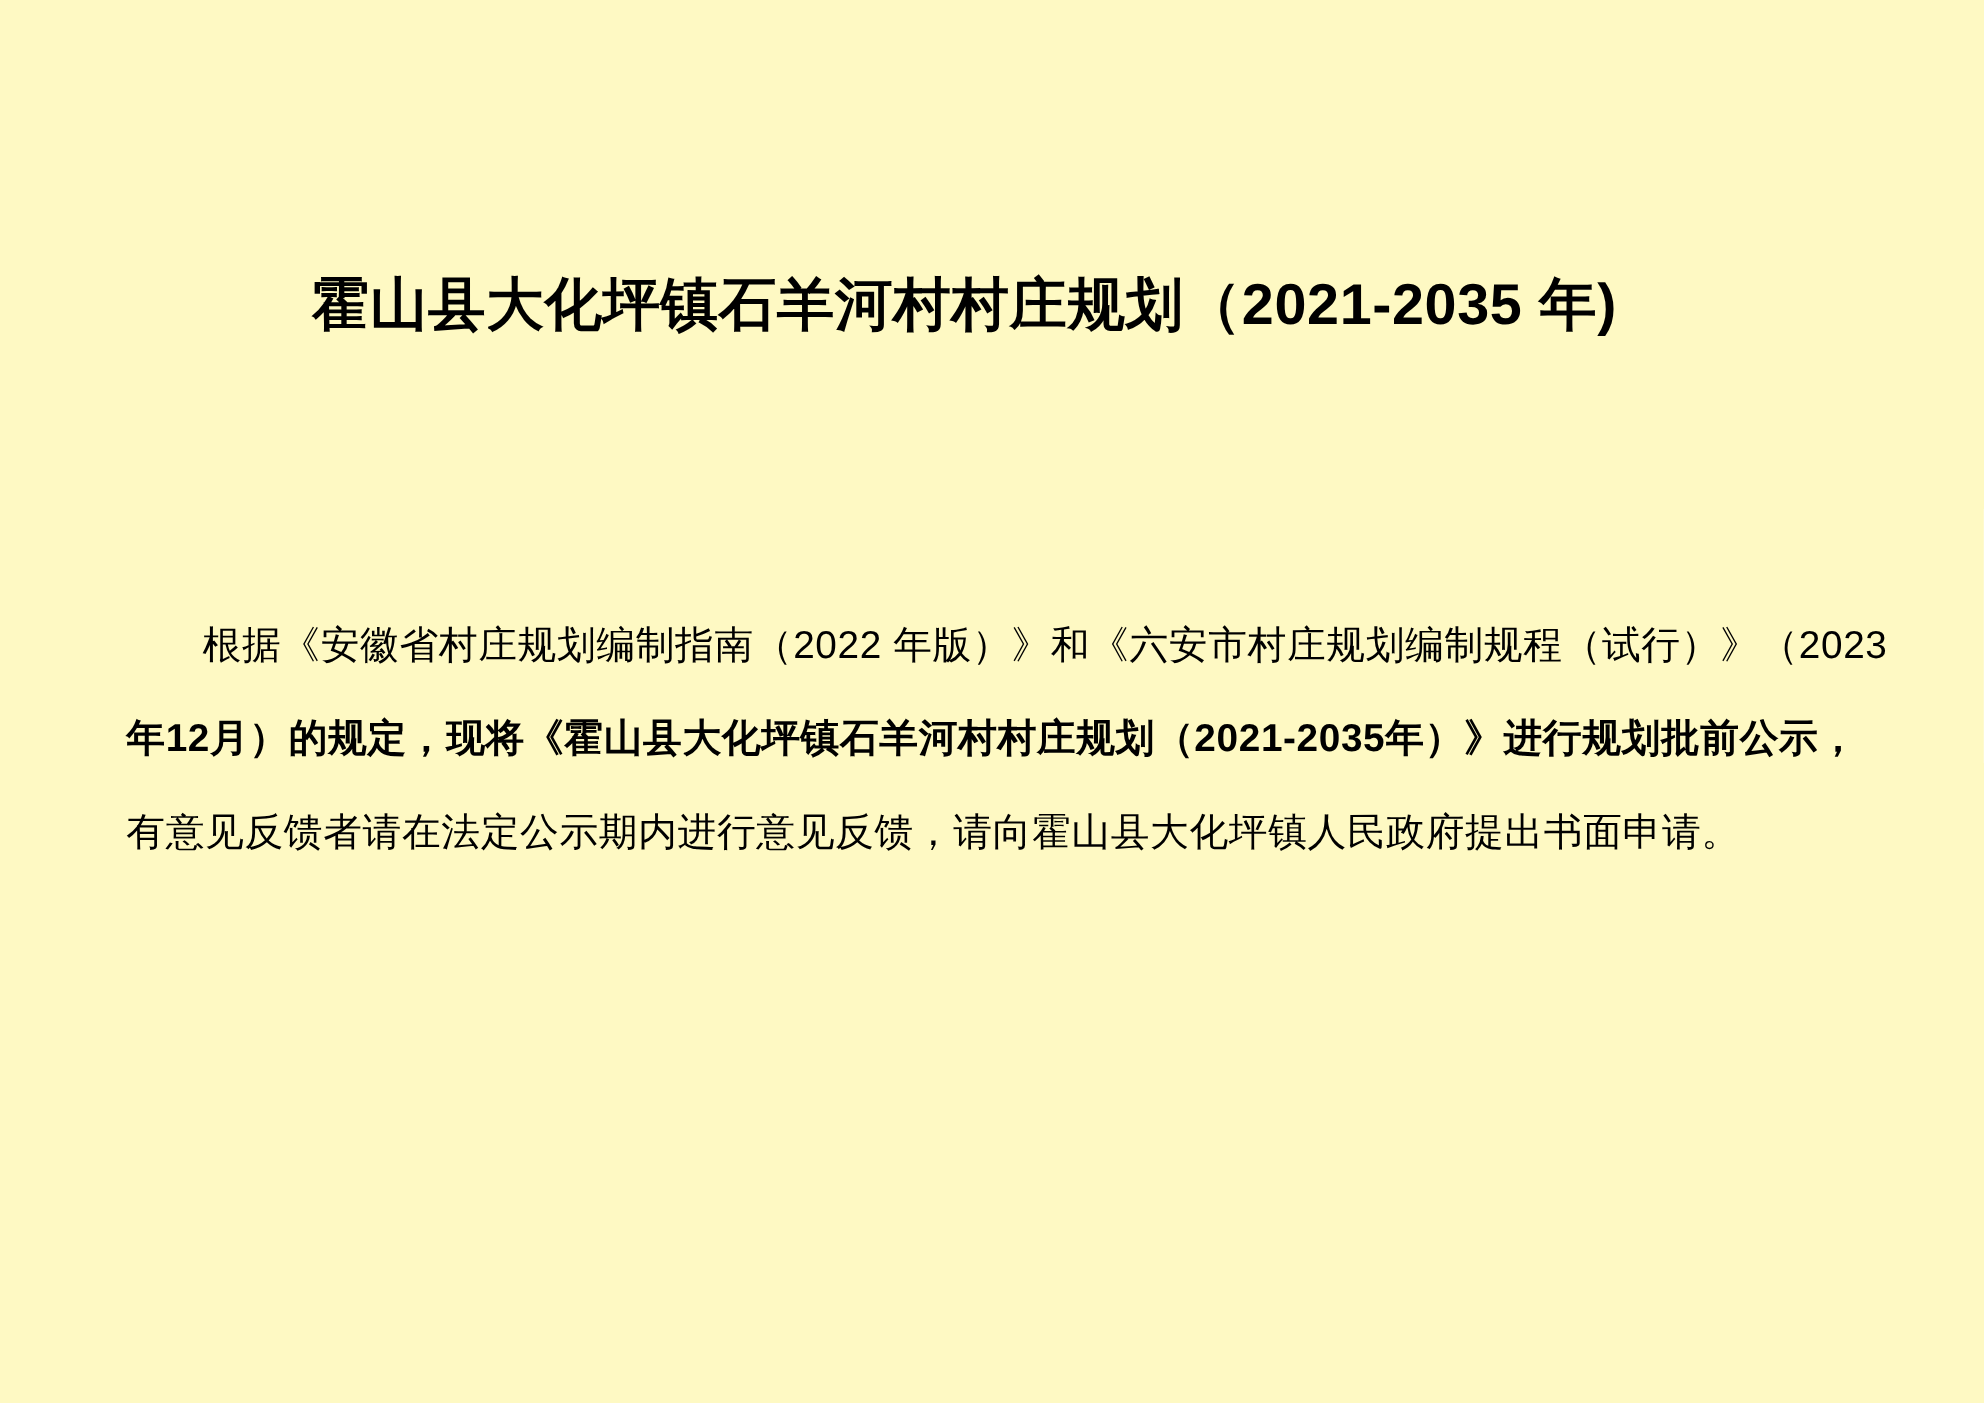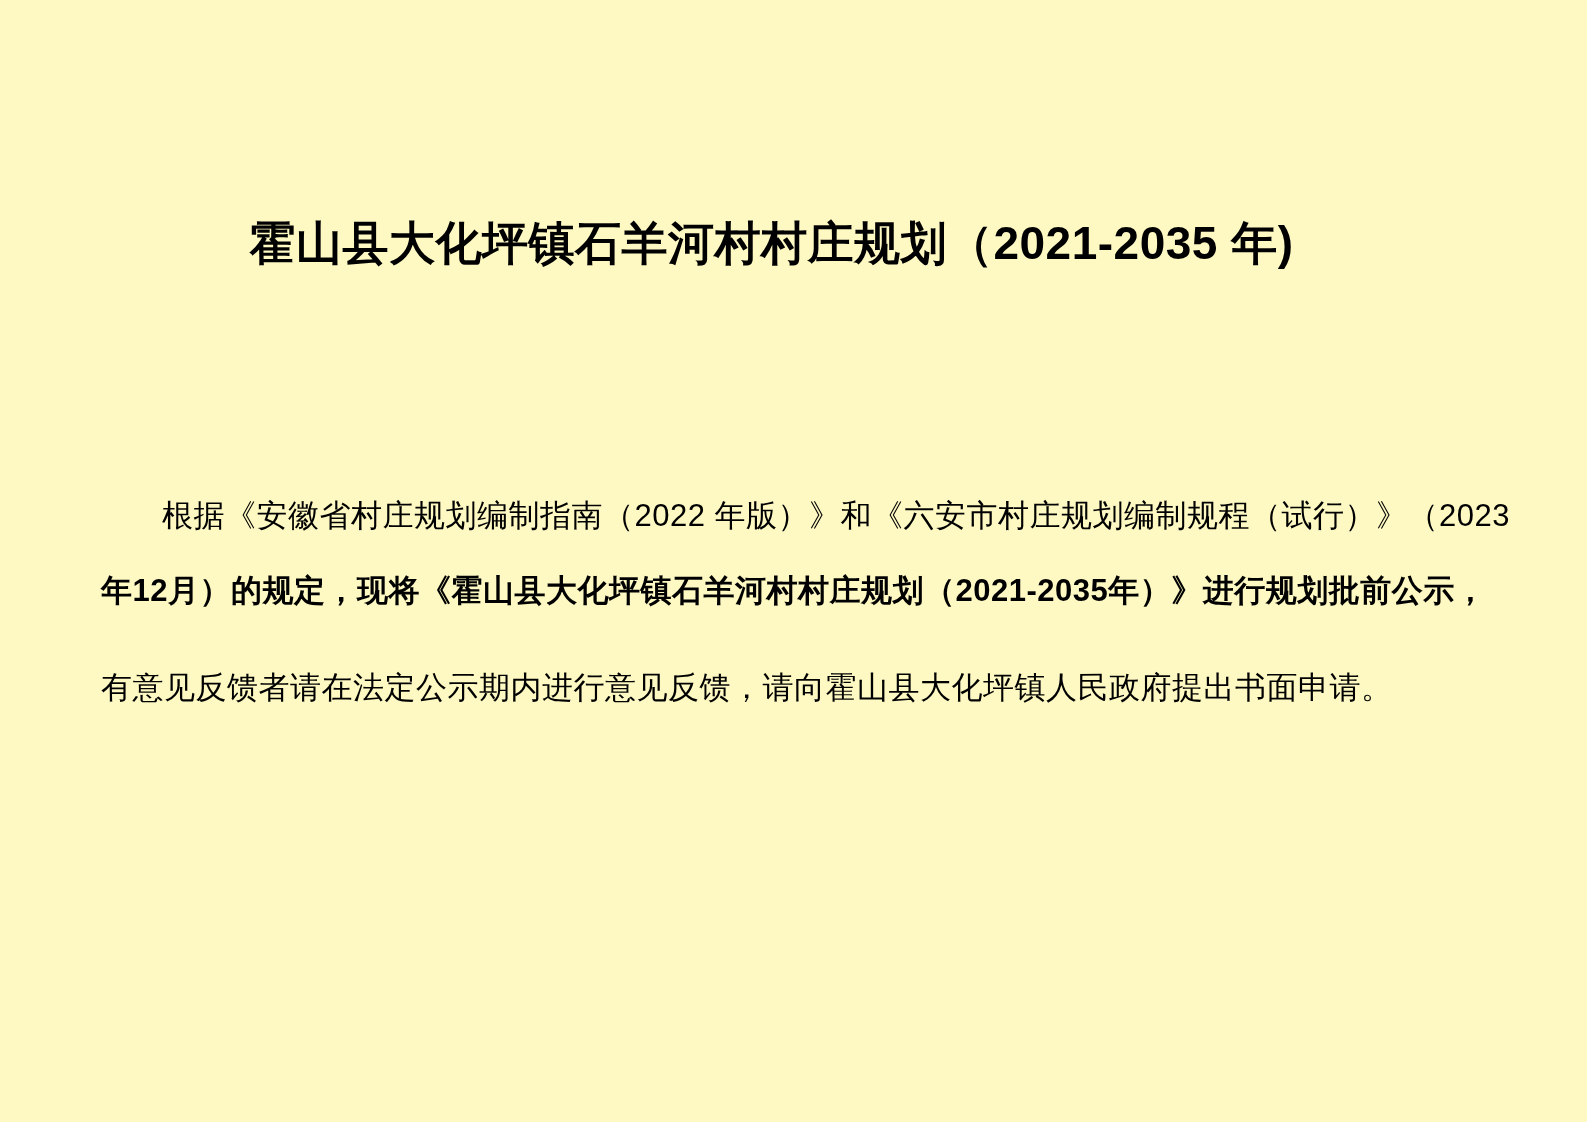--- a/index.html
+++ b/index.html
@@ -38,21 +38,21 @@
     left: 72px;
     font-size: 31px;
     font-weight: 400;
     line-height: 1.2;
     white-space: nowrap;
     letter-spacing: 0.5px;
     margin-left: 29px;
   }
   .body-line-1 { top: 497px; padding-left: 61px; }
   .body-line-2 { top: 572px; font-weight: bold; }
-  .body-line-3 { top: 669px; }
+  .body-line-3 { top: 647px; }
   .date-line   { top: 722px; padding-left: 45px; }
 </style>
 </head>
 <body>
 
 <div class="page">
 
   <div class="title-line title-line-1">霍山县大化坪镇石羊河村村庄规划（2021-2035 年)</div>
 
 

